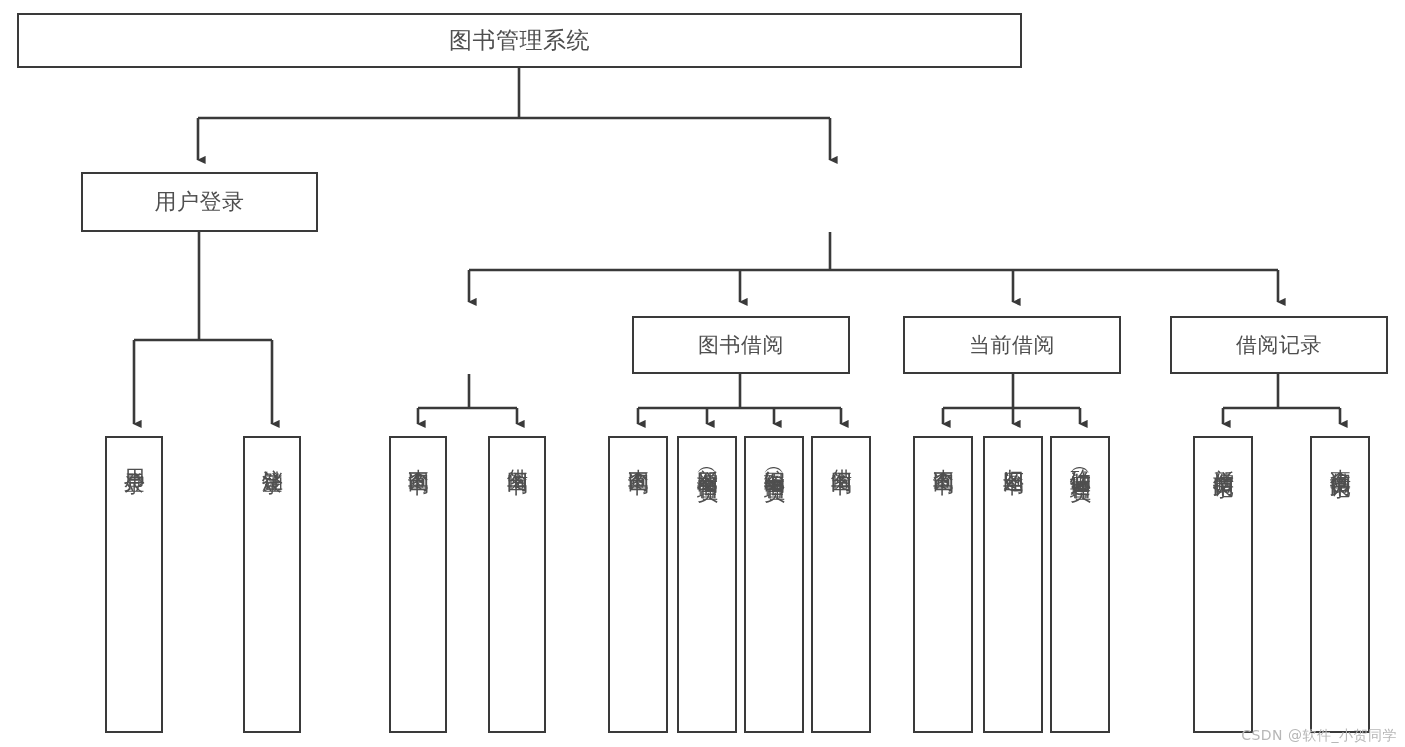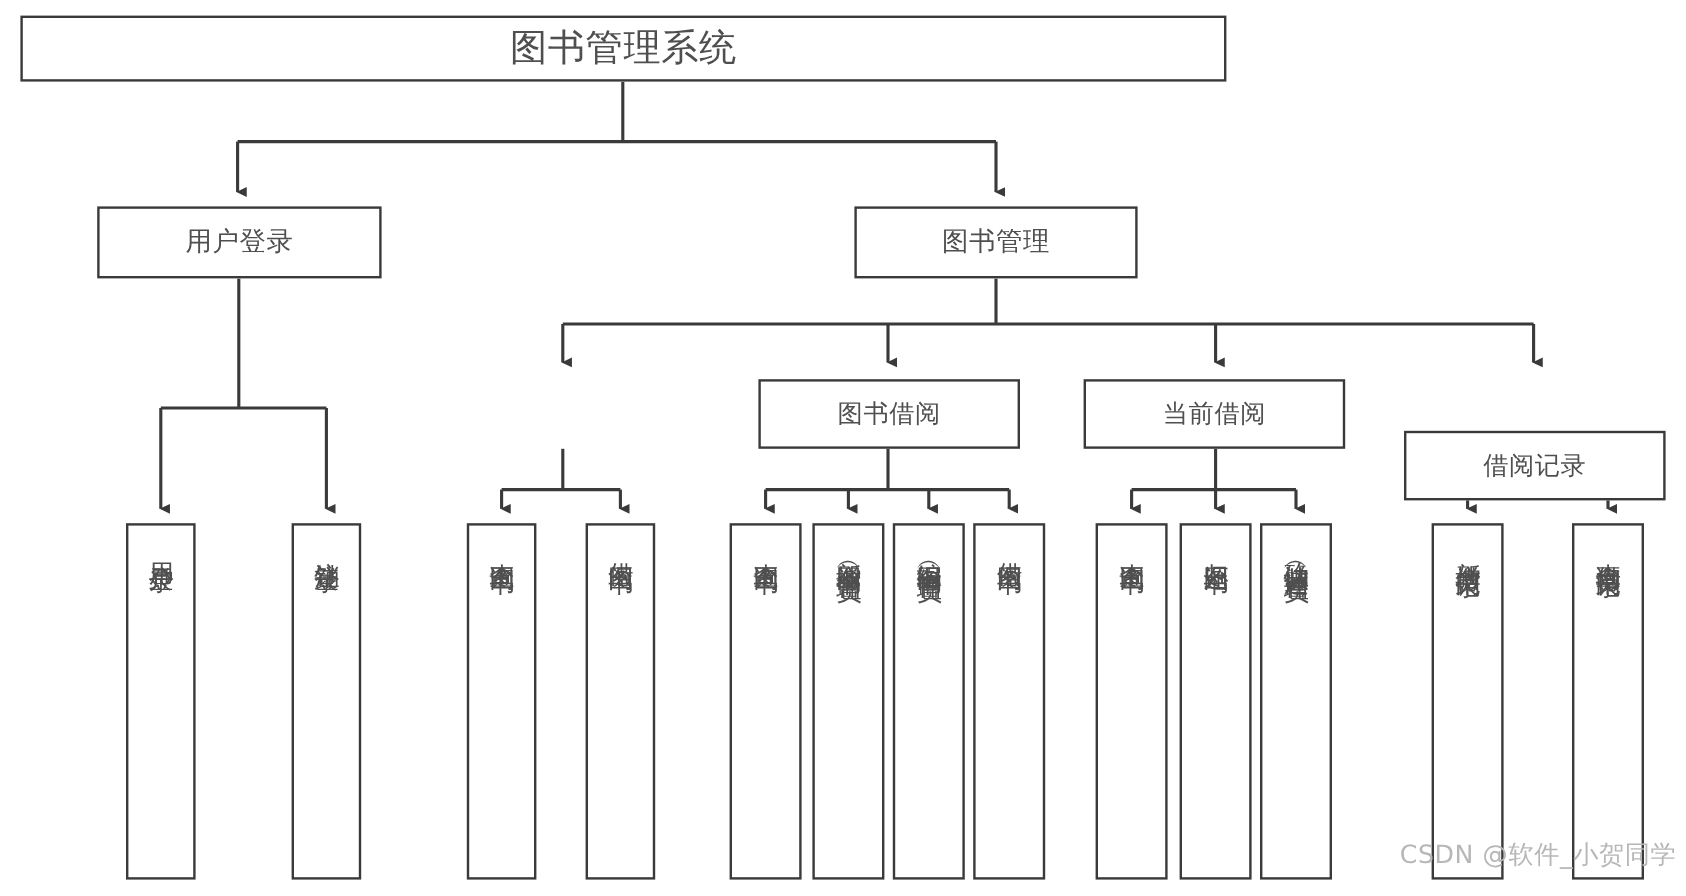--- a/index.html
+++ b/index.html
@@ -35,42 +35,42 @@
     justify-content: center;
     color: #4a4a4a;
   }
   .node .label {
     font-size: 22px;
     line-height: 1.25;
     letter-spacing: 0.5px;
     color: #4f4f4f;
     white-space: nowrap;
   }
-  .node.root .label { font-size: 31px; }
+  .node.root .label { font-size: 23px; }
   .node.lvl2 .label { font-size: 22px; }
   .node.lvl3 .label { font-size: 21px; }
   .node.leaf {
     align-items: flex-start;
     justify-content: center;
     padding-top: 14px;
   }
   .node.leaf .label {
     writing-mode: vertical-rl;
     text-orientation: upright;
     font-size: 21px;
     line-height: 1.18;
     letter-spacing: 2px;
     white-space: normal;
     max-height: 278px;
   }
   .watermark {
     position: absolute;
     right: 8px;
-    bottom: 21px;
-    font-size: 21px;
+    bottom: 2px;
+    font-size: 14px;
     color: #b7b7b7;
     letter-spacing: 0.5px;
     white-space: nowrap;
   }
 </style>
 </head>
 <body>
 
 <div id="canvas">
 
@@ -126,34 +126,31 @@
   </svg>
 
   <div class="node root" style="left:17px; top:13px; width:1005px; height:55px;">
     <span class="label">图书管理系统</span>
   </div>
 
   <div class="node lvl2" style="left:81px; top:172px; width:237px; height:60px;">
     <span class="label">用户登录</span>
   </div>
 
-  <div class="node lvl2" style="left:712px; top:172px; width:236px; height:60px;">
-    <span class="label">图书管理</span>
-  </div>
 
 
   <div class="node lvl3" style="left:903px; top:316px; width:218px; height:58px;">
     <span class="label">当前借阅</span>
   </div>
 
   <div class="node lvl3" style="left:632px; top:316px; width:218px; height:58px;">
     <span class="label">图书借阅</span>
   </div>
 
-  <div class="node lvl3" style="left:1170px; top:316px; width:218px; height:58px;margin-top:43px;">
+  <div class="node lvl3" style="left:1170px; top:316px; width:218px; height:58px;">
     <span class="label">借阅记录</span>
   </div>
 
   <div class="node leaf" style="left:105px; top:436px; width:58px; height:297px;">
     <span class="label">用户登录</span>
   </div>
   <div class="node leaf" style="left:243px; top:436px; width:58px; height:297px;">
     <span class="label">注销登录</span>
   </div>
 

